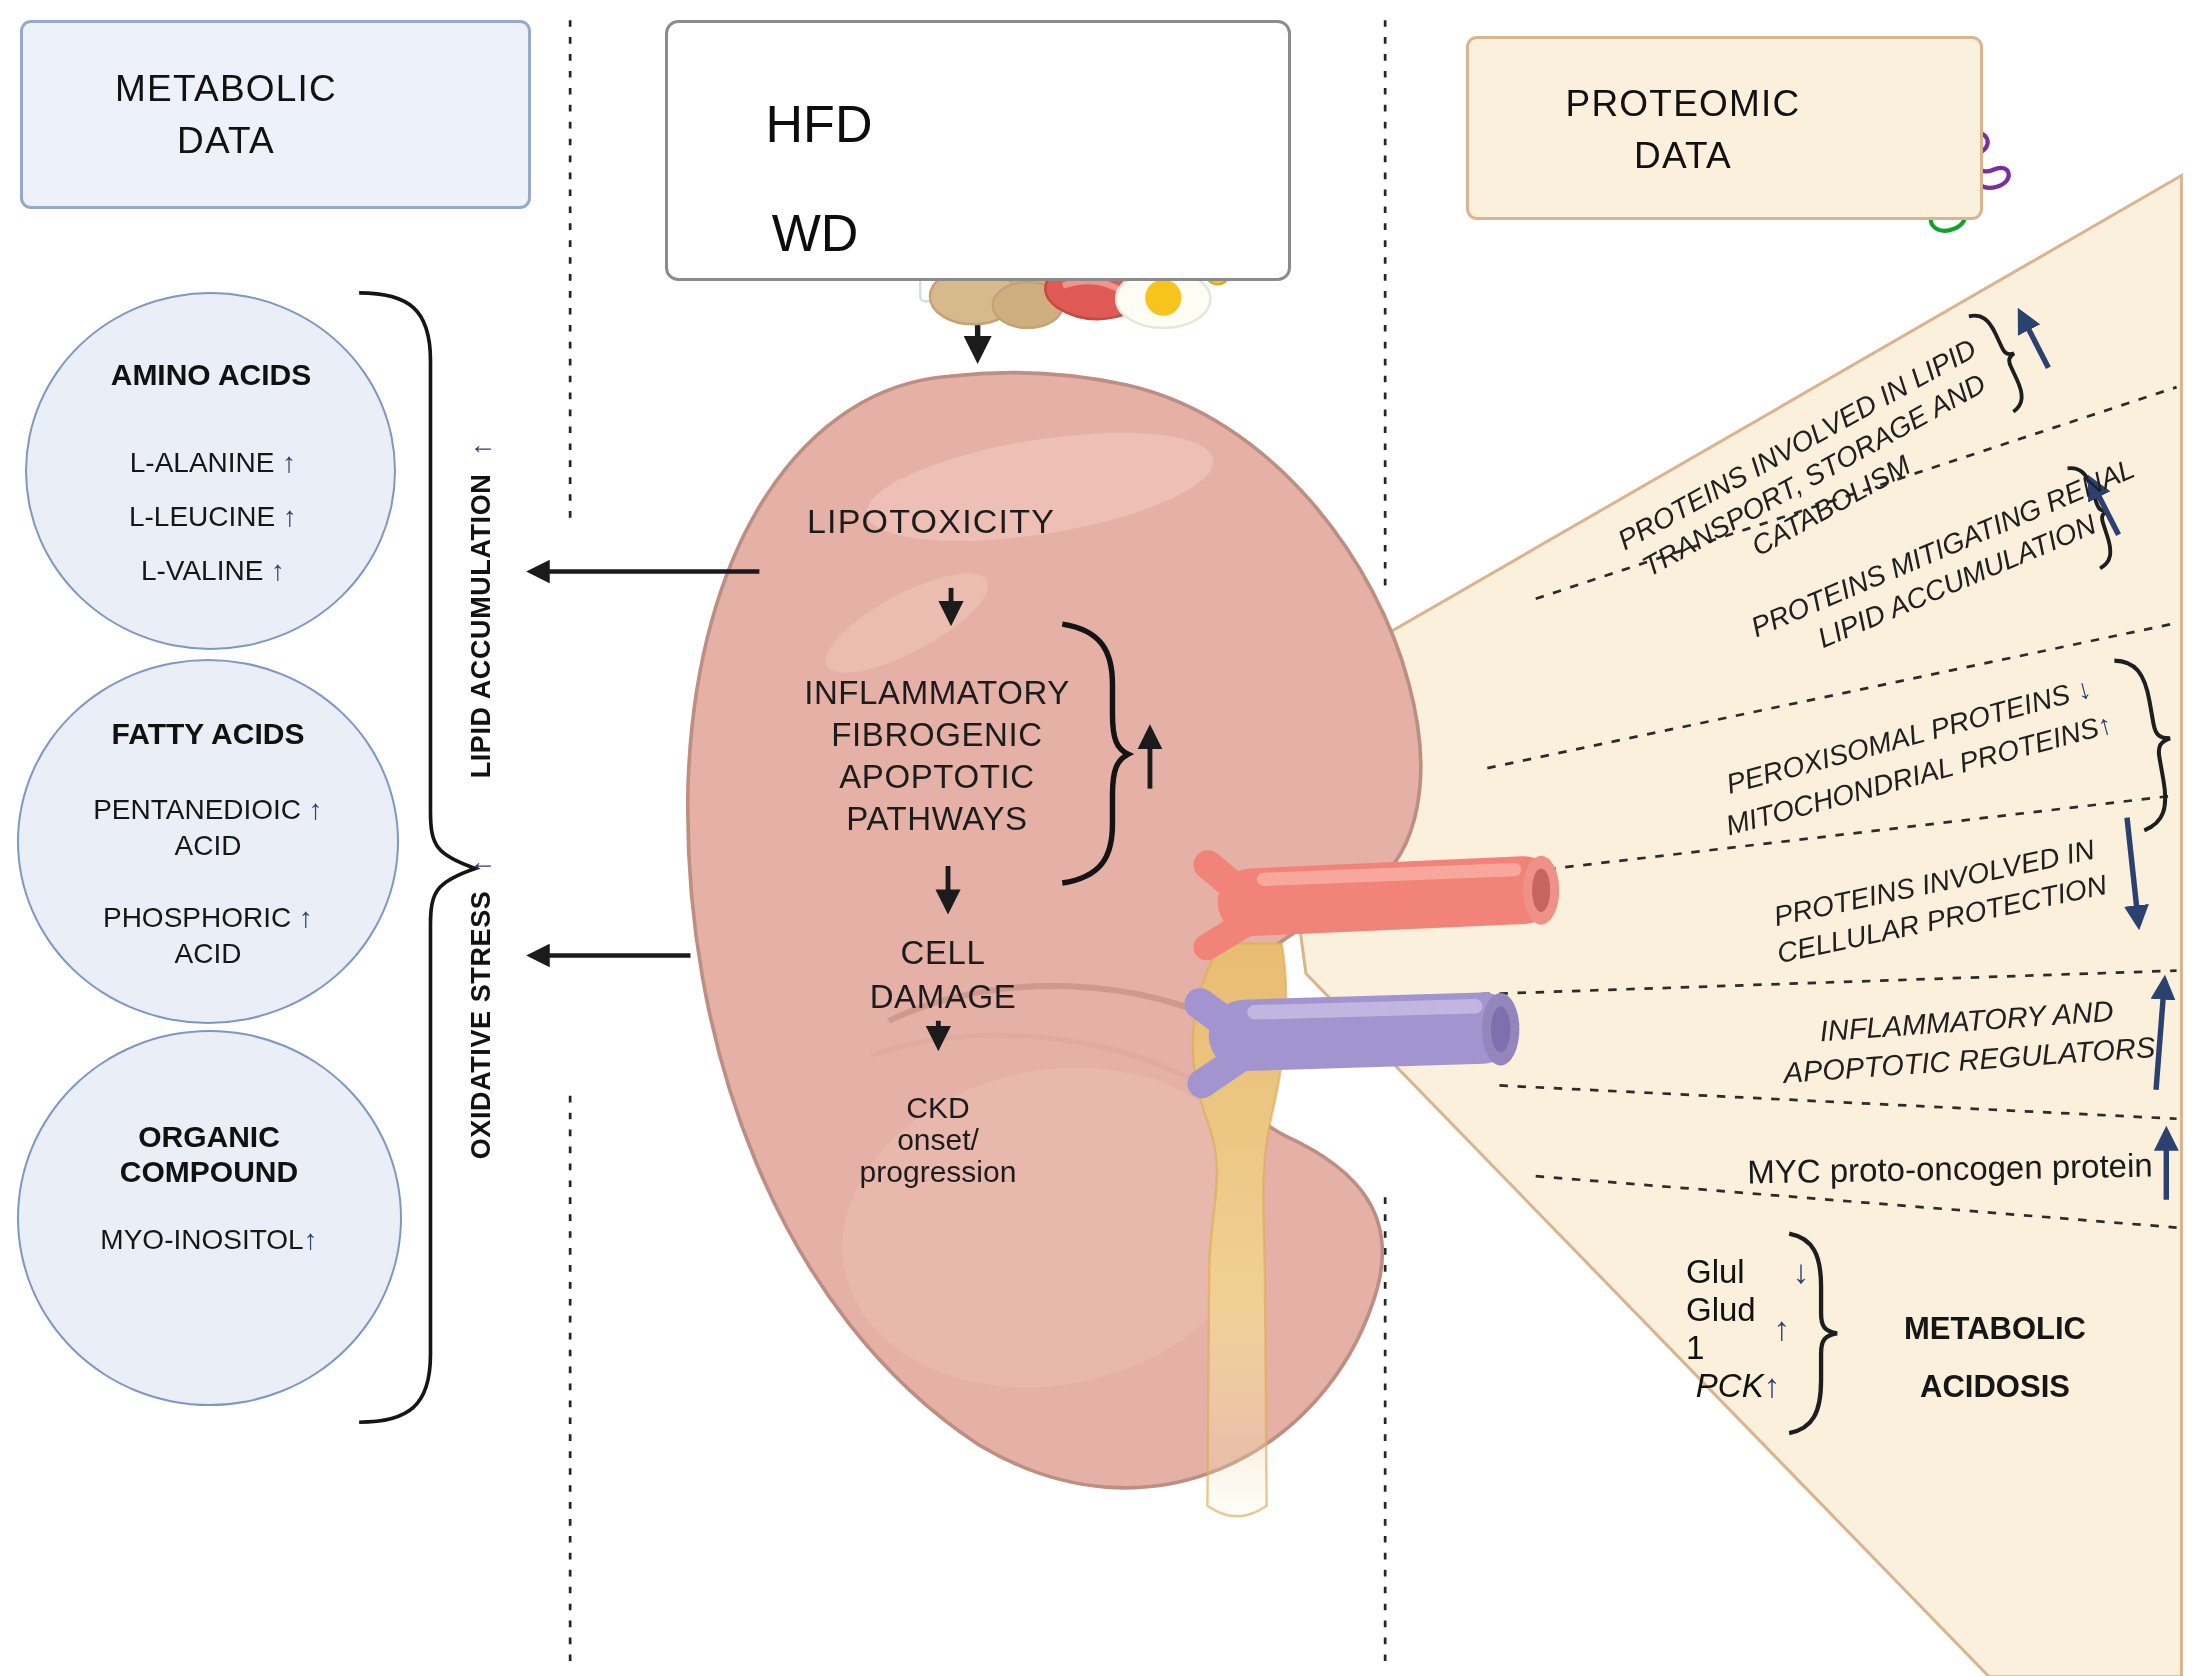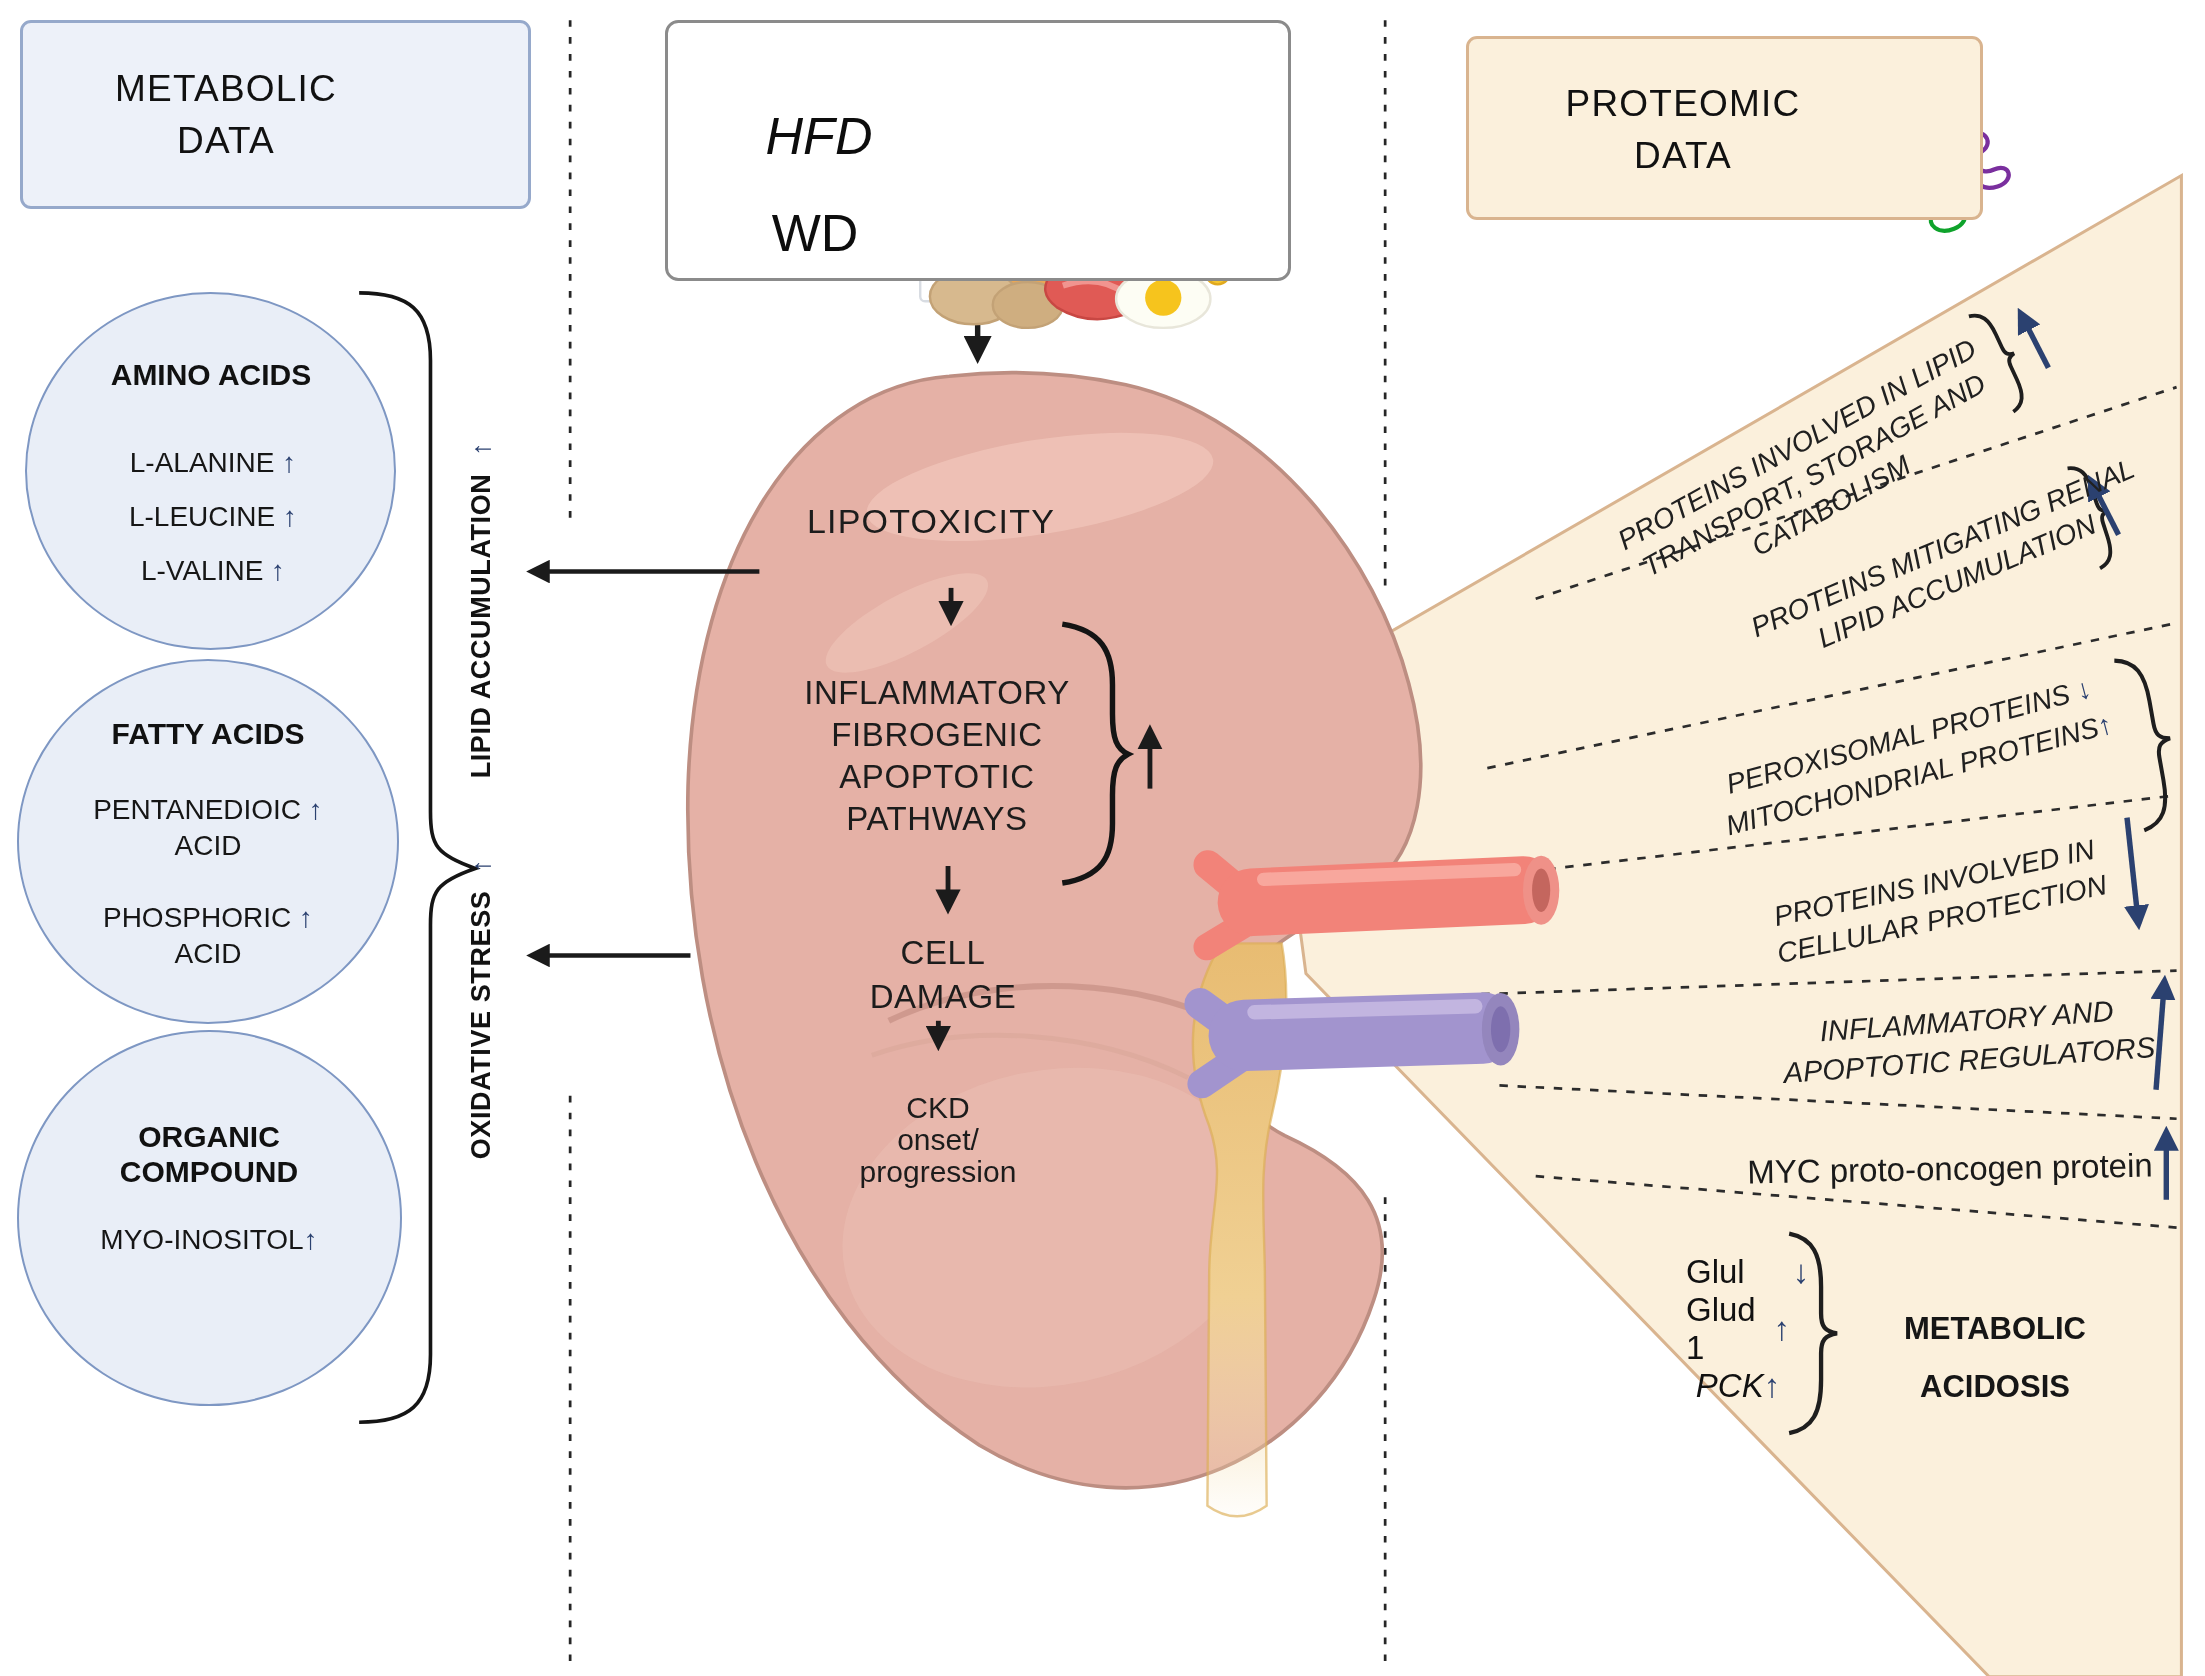--- a/index.html
+++ b/index.html
@@ -246,21 +246,21 @@
   <div class="pin vlabel nowrap" style="left:481px;top:610px;transform:translate(-50%,-50%) rotate(-90deg);">
     <span>LIPID ACCUMULATION</span>
     <span class="up" style="margin-left:9.7px;">↑</span>
   </div>
   <div class="pin vlabel nowrap" style="left:481px;top:1009px;transform:translate(-50%,-50%) rotate(-90deg);">
     <span>OXIDATIVE STRESS</span>
     <span class="up" style="margin-left:9.7px;">↑</span>
   </div>
 
   <div class="panel" style="left:665px;top:20px;width:626px;height:261px;background:#ffffff;border:3px solid #8b8b8b;border-radius:13.3px;"></div>
-  <div class="pin dietword" style="left:819px;top:136px;font-style:italic;">HFD</div>
+  <div class="pin dietword" style="left:819px;top:124px;">HFD</div>
   <div class="pin dietword" style="left:815px;top:233px;">WD</div>
 
   <div class="pin kidtext" style="left:931px;top:521px;font-size:34px;letter-spacing:1.2px;">LIPOTOXICITY</div>
   <div class="pin ctext kidtext" style="left:937px;top:756px;font-size:33px;line-height:42px;letter-spacing:0.6px;">
     <div>INFLAMMATORY</div>
     <div>FIBROGENIC</div>
     <div>APOPTOTIC</div>
     <div>PATHWAYS</div>
   </div>
   <div class="pin ctext kidtext" style="left:943px;top:975px;font-size:33px;line-height:44px;letter-spacing:0.6px;">

